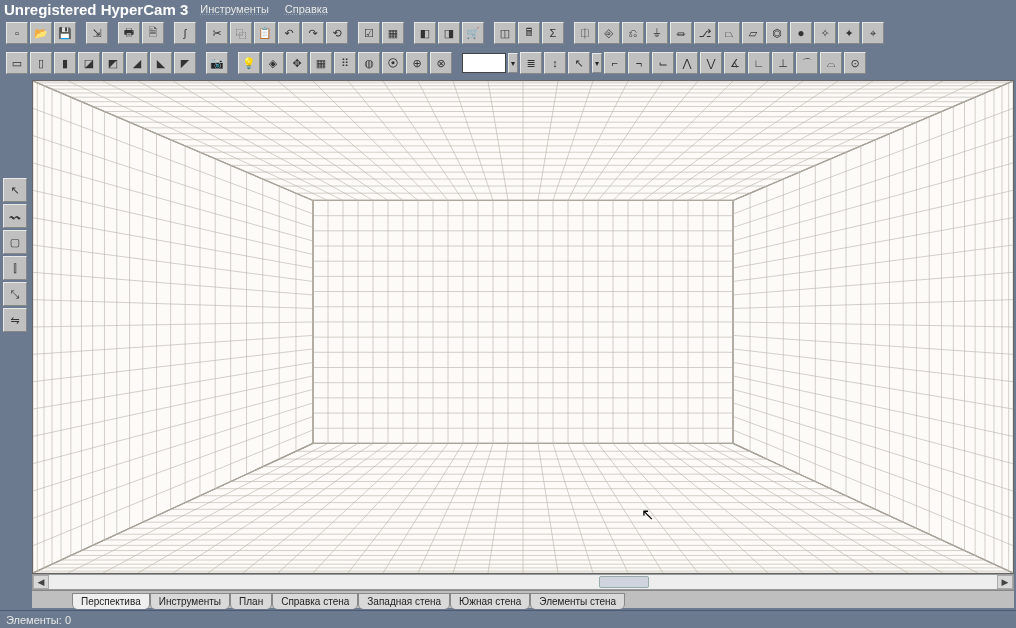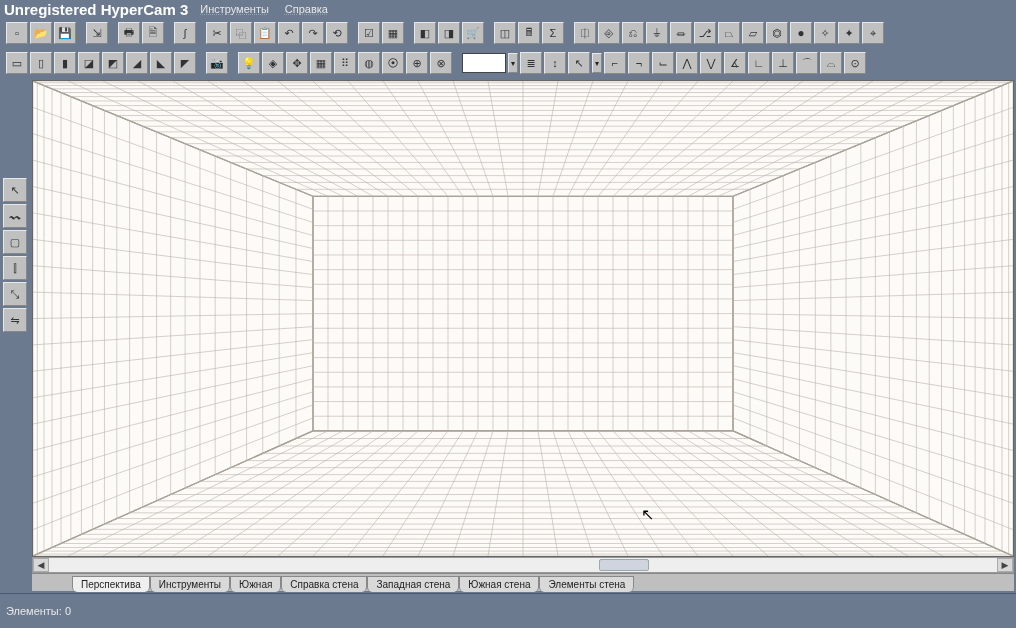--- a/index.html
+++ b/index.html
@@ -125,21 +125,21 @@
     border-bottom:none;
     border-radius: 0 0 5px 5px;
     color:#222;
     cursor:pointer;
     display:flex; align-items:center;
     position:relative;
     top:1px;
   }
   .tab.active { background:#efefef; font-weight:normal;margin-top:29px; }
   .statusbar {
-    height: 35px;
+    height: 18px;
     background: #6b7a8f;
     color:#e8e8e8;
     font-size:11px;
     display:flex; align-items:center;
     padding: 0 6px;
     border-top:1px solid #4a5a70;
   }
   .cursor-overlay {
     position:absolute;
     left:608px; top:424px;
@@ -658,21 +658,21 @@
       <div class="arrow">▶</div>
     </div>
     <div class="tabs-bar" id="tabsbar">
         <div class="tab active">
           <span>Перспектива</span>
         </div>
         <div class="tab">
           <span>Инструменты</span>
         </div>
         <div class="tab">
-          <span>Южная</span>
+          <span>План</span>
         </div>
         <div class="tab">
           <span>Справка стена</span>
         </div>
         <div class="tab">
           <span>Западная стена</span>
         </div>
         <div class="tab">
           <span>Южная стена</span>
         </div>

